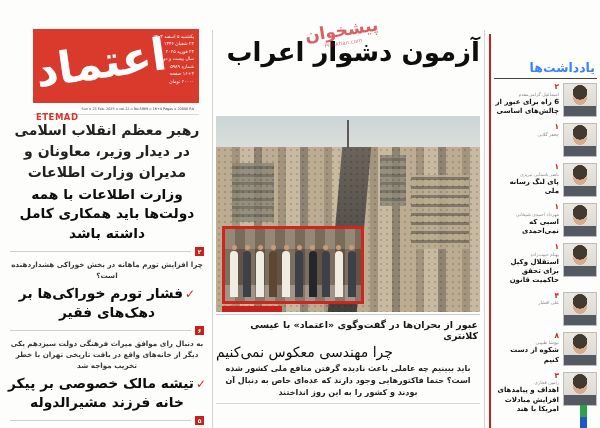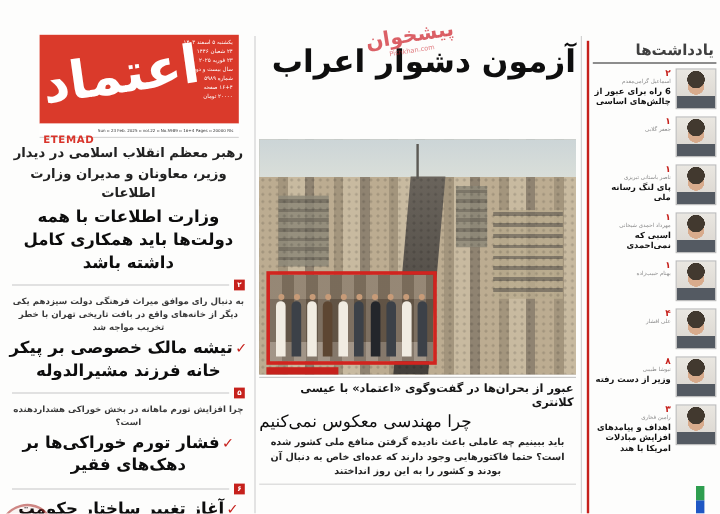--- a/index.html
+++ b/index.html
@@ -67,42 +67,42 @@
   .interview { position:absolute; left:216px; top:314px; width:264px; direction:rtl; }
   .iv-kicker { text-align:right; font-size:9.5px; font-weight:700; color:#161616; border-top:1px solid #c9c9c9;
                padding:4px 2px 1px; }
   .iv-headline { text-align:left; font-size:14px; font-weight:400; color:#0d0d0d; padding:2px 0 3px; }
   .iv-deck { text-align:center; font-size:8px; font-weight:700; color:#222; line-height:1.5; padding-bottom:4px;
              border-bottom:1px solid #d8d8d8; }
 
   
   .leftcol { position:absolute; left:4px; top:118px; width:206px; direction:rtl; }
   .lc-kicker { text-align:center; font-size:7.2px; font-weight:700; color:#3a3a3a; line-height:1.5; padding:2px 4px 1px; }
-  .lc-kicker.first { font-size:11px; color:#222; }
+  .lc-kicker.first { font-size:14px; color:#222; }
   .lc-headline { position:relative; text-align:center; font-size:13.8px; font-weight:900; color:#0d0d0d;
                  line-height:1.4; padding:1px 2px 2px; }
   .check { color:#c6211c; font-weight:900; font-size:12px; padding-left:2px; }
   .lc-div { display:flex; align-items:center; gap:4px; padding:2px 6px; }
   .lc-div .line { flex:1; border-top:1px solid #cfcfcf; }
   .pgsq { min-width:9px; height:9px; background:#c6211c; color:#fff; font-size:6px; font-weight:700;
           display:flex; align-items:center; justify-content:center; }
   .stamp { position:absolute; left:-4px; top:6px; width:44px; height:40px; border:2px solid rgba(170,45,40,.55);
            border-radius:50%; transform:rotate(-14deg); color:rgba(170,45,40,.6); font-size:4.5px;
            display:flex; align-items:center; justify-content:center; text-align:center; line-height:1.3;
            background:rgba(200,60,50,.05); }
 
   
   .vline1 { position:absolute; left:212px; top:30px; width:1px; height:398px; background:#d2d2d2; }
   .vline2 { position:absolute; left:484px; top:30px; width:1px; height:398px; background:#d2d2d2; }
   .redline { position:absolute; left:489px; top:34px; width:2px; height:394px; background:#c6211c; }
 
   
   .sidebar { position:absolute; left:494px; top:34px; width:103px; }
-  .sb-title { direction:rtl; color:#404040; font-size:12.5px; font-weight:900;
-              padding:0 2px 3px; border-bottom:1px solid #444; }
+  .sb-title { direction:rtl; color:#3b82f6; font-size:12.5px; font-weight:900;
+              padding:0 2px 3px; border-bottom:1px solid #444;margin-top:26px; }
   .sb-item { display:flex; direction:ltr; gap:4px; padding:4px 0 2px; align-items:flex-start; }
   .sb-text { flex:1; direction:rtl; text-align:right; }
   .sb-num { color:#c6211c; font-size:7.5px; font-weight:900; line-height:1; }
   .sb-author { color:#8a8a8a; font-size:4.6px; padding:1px 0; }
   .sb-title-txt { color:#111; font-size:7px; font-weight:700; line-height:1.35; }
   .mug { width:34px; height:34px; border:1px solid #bdbdbd; flex:none;
          background:
            radial-gradient(circle at 50% 26%, #42392f 0 25%, rgba(0,0,0,0) 26%),
            radial-gradient(circle at 50% 44%, #d8ab8c 0 28%, rgba(0,0,0,0) 29%),
            linear-gradient(0deg, #545a62 0 30%, rgba(0,0,0,0) 30%),
@@ -181,44 +181,44 @@
           <span>وزارت اطلاعات با همه دولت‌ها باید همکاری کامل داشته باشد</span>
           
         </div>
         <div class="lc-div">
           <span class="pgsq">۲</span>
           <span class="line"></span>
         </div>
       </div>
 
       <div class="lc-article">
+        <div class="lc-kicker">چرا افزایش تورم ماهانه در بخش خوراکی هشداردهنده است؟</div>
+        <div class="lc-headline">
+          <span class="check">✓</span><span>فشار تورم خوراکی‌ها بر دهک‌های فقیر</span>
+          
+        </div>
+        <div class="lc-div">
+          <span class="pgsq">۶</span>
+          <span class="line"></span>
+        </div>
+      </div>
+
+      <div class="lc-article">
         <div class="lc-kicker">به دنبال رای موافق میراث فرهنگی دولت سیزدهم یکی دیگر از خانه‌های واقع در بافت تاریخی تهران با خطر تخریب مواجه شد</div>
         <div class="lc-headline">
           <span class="check">✓</span><span>تیشه مالک خصوصی بر پیکر خانه فرزند مشیرالدوله</span>
           
         </div>
         <div class="lc-div">
           <span class="pgsq">۵</span>
           <span class="line"></span>
         </div>
       </div>
 
       <div class="lc-article">
-        <div class="lc-kicker">چرا افزایش تورم ماهانه در بخش خوراکی هشداردهنده است؟</div>
-        <div class="lc-headline">
-          <span class="check">✓</span><span>فشار تورم خوراکی‌ها بر دهک‌های فقیر</span>
-          
-        </div>
-        <div class="lc-div">
-          <span class="pgsq">۶</span>
-          <span class="line"></span>
-        </div>
-      </div>
-
-      <div class="lc-article">
         <div class="lc-headline">
           <span class="check">✓</span><span>آغاز تغییر ساختار حکومت ایران در عصر ناصرالدین شاه قاجار</span>
           <span class="stamp">مهر سند قاجاری</span>
         </div>
 
       </div>
 
     </div>
 
   <div class="vline1"></div>
@@ -261,37 +261,38 @@
             <div class="sb-author">مهرداد احمدی شیخانی</div>
             <div class="sb-title-txt">اسبی که نمی‌احمدی</div>
           </div>
           <div class="mug"></div>
         </div>
 
         <div class="sb-item">
           <div class="sb-text">
             <div class="sb-num">۱</div>
             <div class="sb-author">بهنام حبیب‌زاده</div>
+            <div class="sb-title-txt">استقلال وکیل برای تحقق حاکمیت قانون</div>
           </div>
           <div class="mug"></div>
         </div>
 
         <div class="sb-item">
           <div class="sb-text">
             <div class="sb-num">۴</div>
             <div class="sb-author">علی افشار</div>
           </div>
           <div class="mug"></div>
         </div>
 
         <div class="sb-item">
           <div class="sb-text">
             <div class="sb-num">۸</div>
             <div class="sb-author">نیوشا طبیبی</div>
-            <div class="sb-title-txt">وزیر از دست رفته</div>
+            <div class="sb-title-txt">شکوه از دست کنیم</div>
           </div>
           <div class="mug"></div>
         </div>
 
         <div class="sb-item">
           <div class="sb-text">
             <div class="sb-num">۳</div>
             <div class="sb-author">رامین فخاری</div>
             <div class="sb-title-txt">اهداف و پیامدهای افزایش مبادلات امریکا با هند</div>
           </div>

